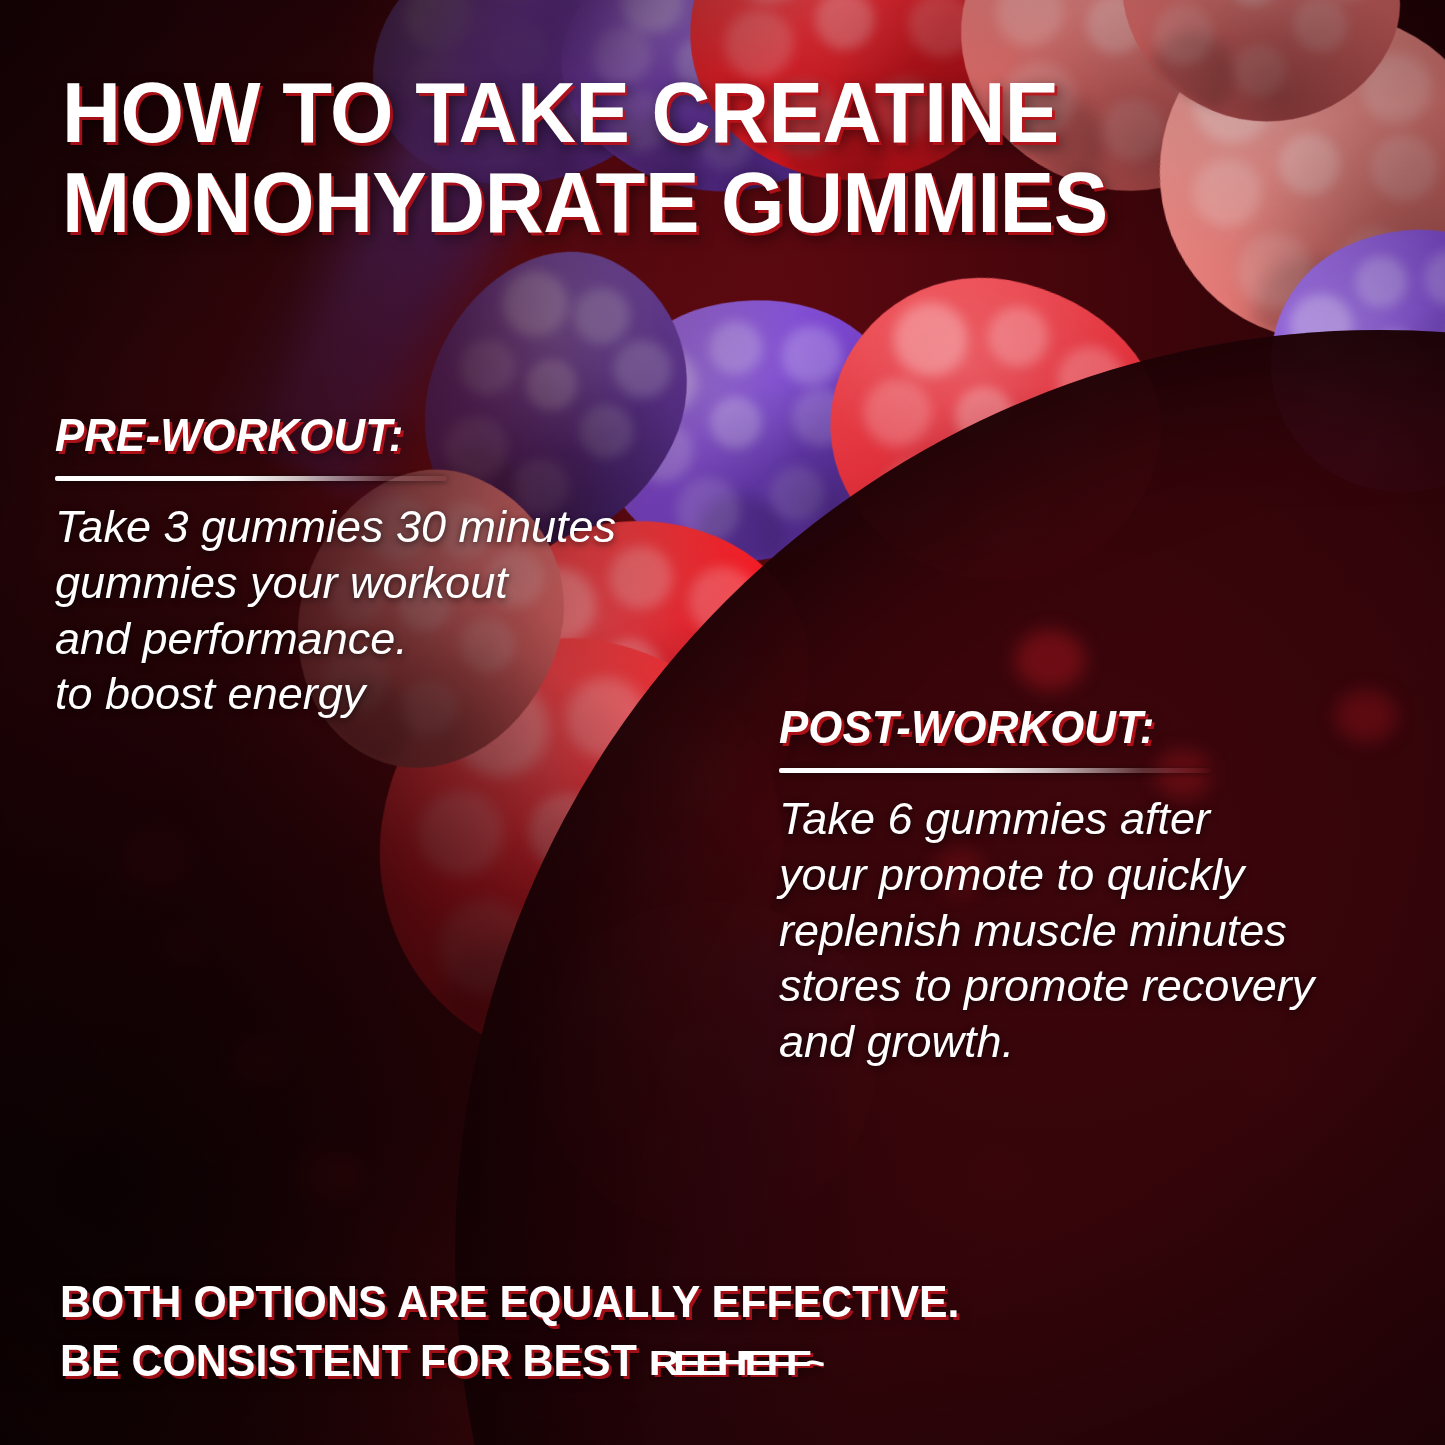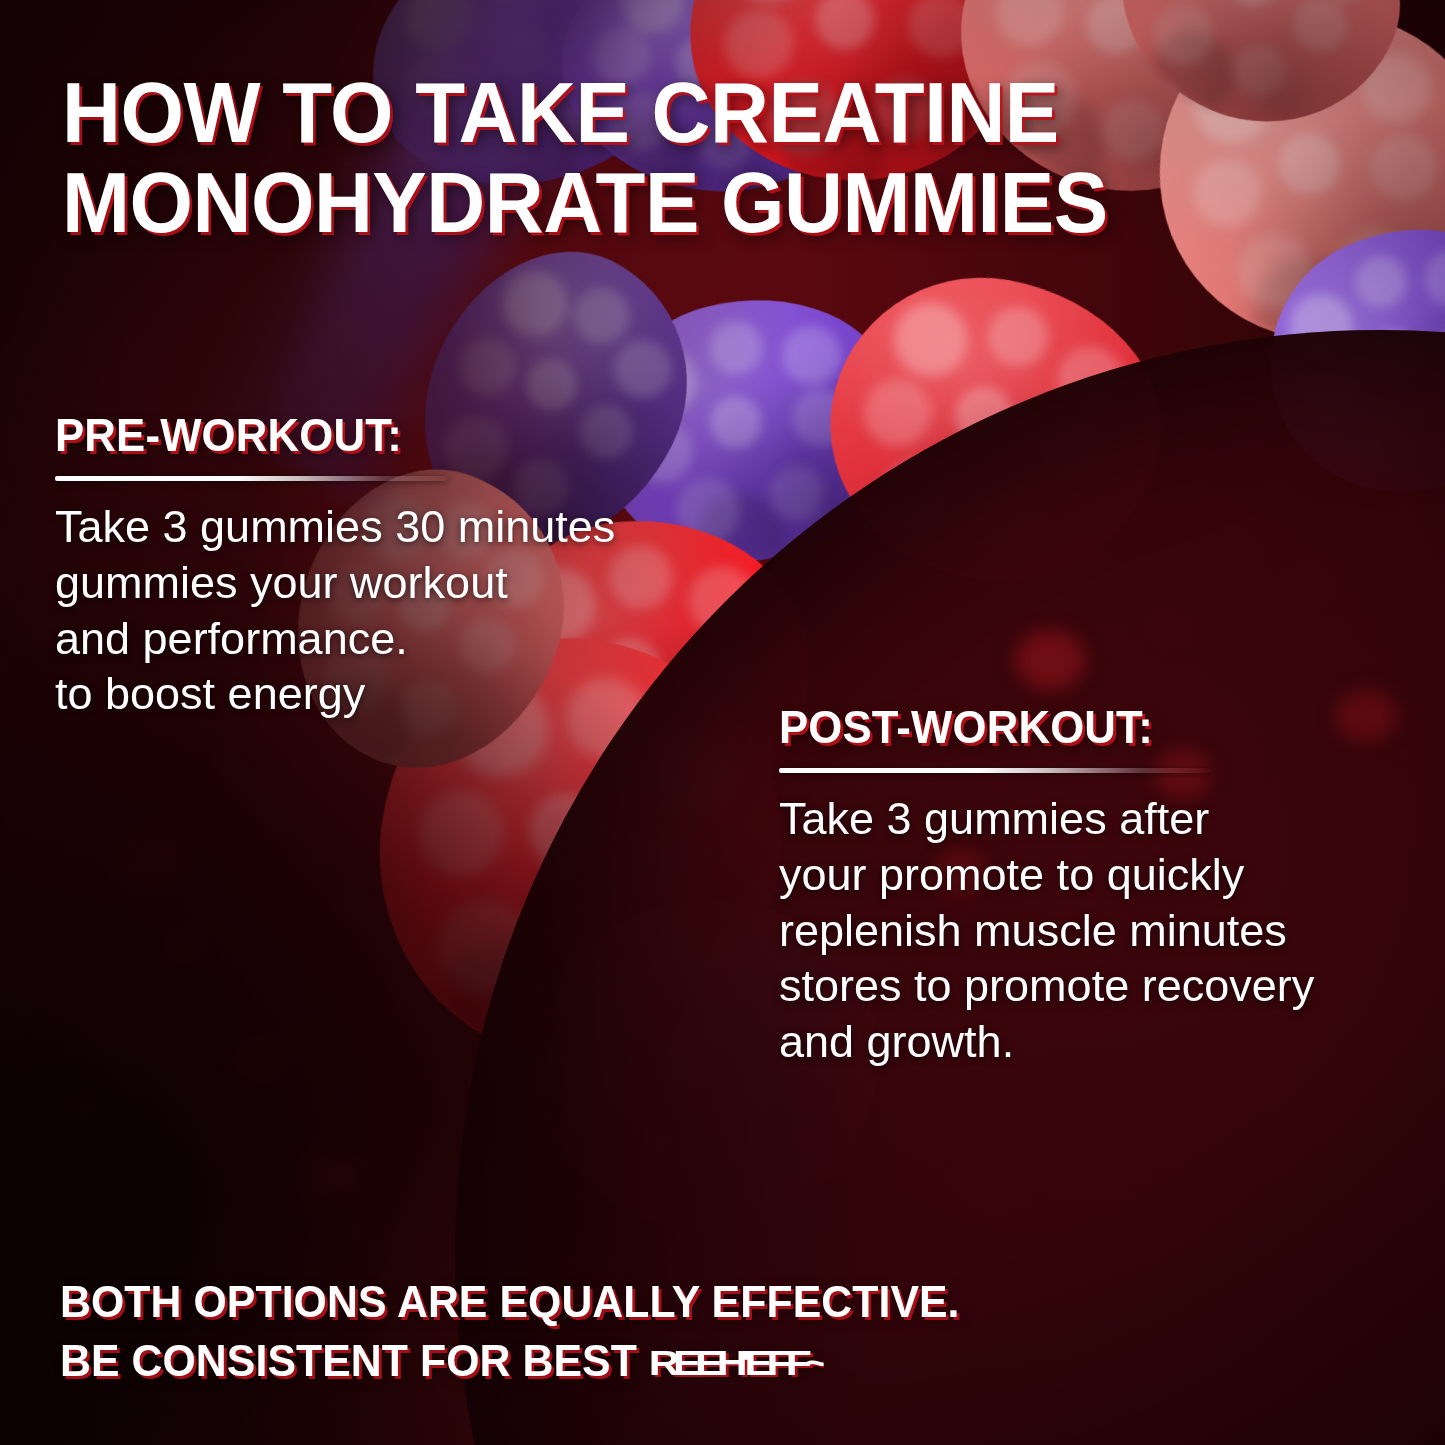--- a/index.html
+++ b/index.html
@@ -92,21 +92,21 @@
   
   .title{
     position:absolute;left:62px;top:68px;width:1300px;
     color:#fff;font-weight:700;font-size:85px;line-height:1.06;
     letter-spacing:-.5px;
     text-shadow:3px 3px 0 rgba(190,16,24,.85), 5px 5px 14px rgba(0,0,0,.55);
     transform:scaleX(.96);transform-origin:left top;
   }
   .title .l2{display:block;}
 
-  .sec{position:absolute;}
+  .sec{position:absolute;font-style:italic;}
   .sec-h{
     color:#fff;font-weight:700;font-size:46px;letter-spacing:.2px;
     text-shadow:3px 3px 0 rgba(186,18,26,.9), 5px 5px 12px rgba(0,0,0,.5);
     transform:scaleX(.95);transform-origin:left top;
   }
   .rule{
     height:5px;margin-top:14px;border-radius:2px;
     background:linear-gradient(90deg,#ffffff 0%,#ffffff 46%,rgba(255,255,255,.75) 62%,rgba(255,255,255,.18) 84%,rgba(255,255,255,0) 100%);
     box-shadow:0 1px 6px rgba(0,0,0,.5);
   }
@@ -208,21 +208,21 @@
       <span class="ln">gummies your workout</span>
       <span class="ln">and performance.</span>
       <span class="ln">to boost energy</span>
     </div>
   </div>
 
   <div class="sec" id="post">
     <div class="sec-h">POST-WORKOUT:</div>
     <div class="rule"></div>
     <div class="sec-b">
-      <span class="ln">Take 3 gummies after</span>
+      <span class="ln">Take 6 gummies after</span>
       <span class="ln">your promote to quickly</span>
       <span class="ln">replenish muscle minutes</span>
       <span class="ln">stores to promote recovery</span>
       <span class="ln">and growth.</span>
     </div>
   </div>
 
   <div class="footer">
     <span class="ln">BOTH OPTIONS ARE EQUALLY EFFECTIVE.</span>
     <span class="ln"><span>BE CONSISTENT FOR BEST </span><span class="glitch">REEH'EFF~</span></span>

